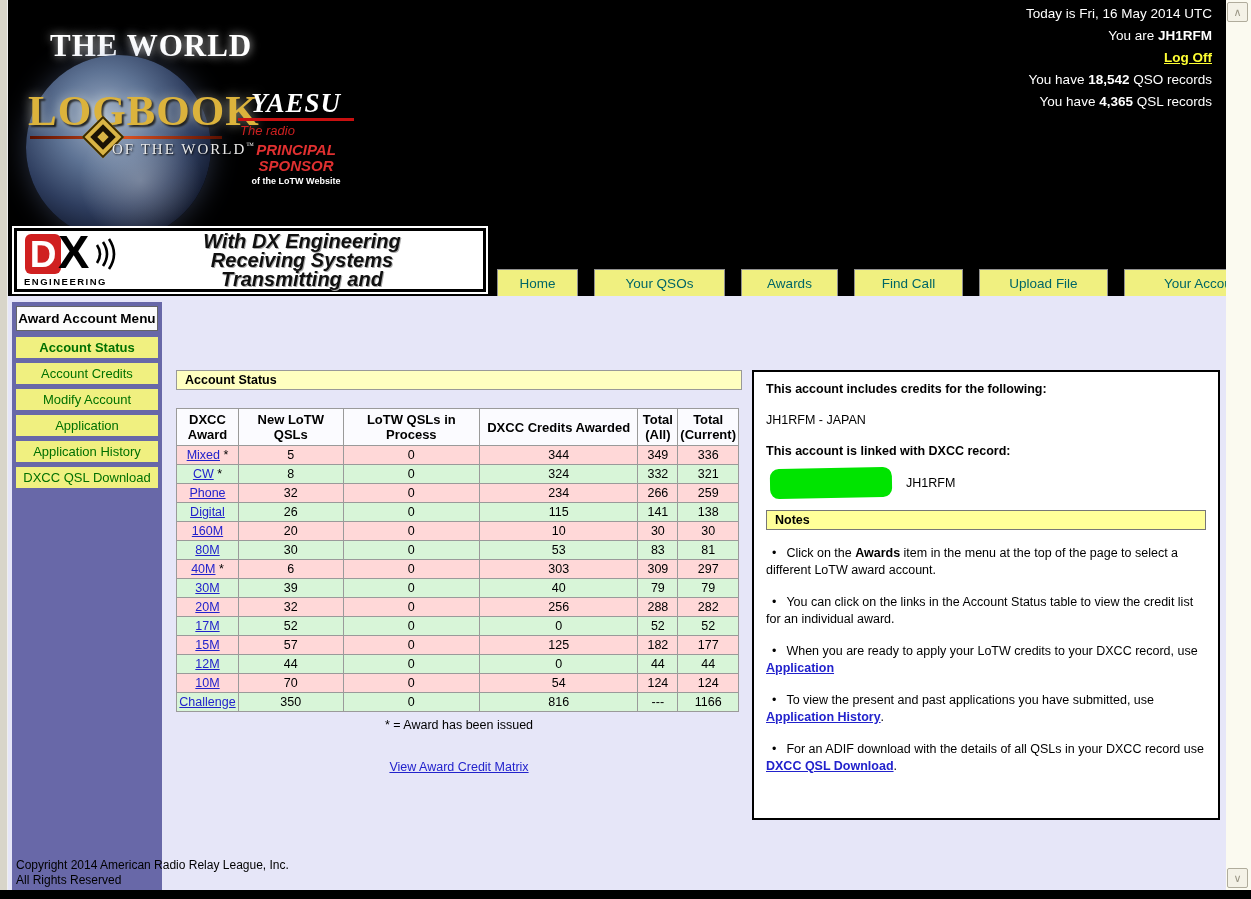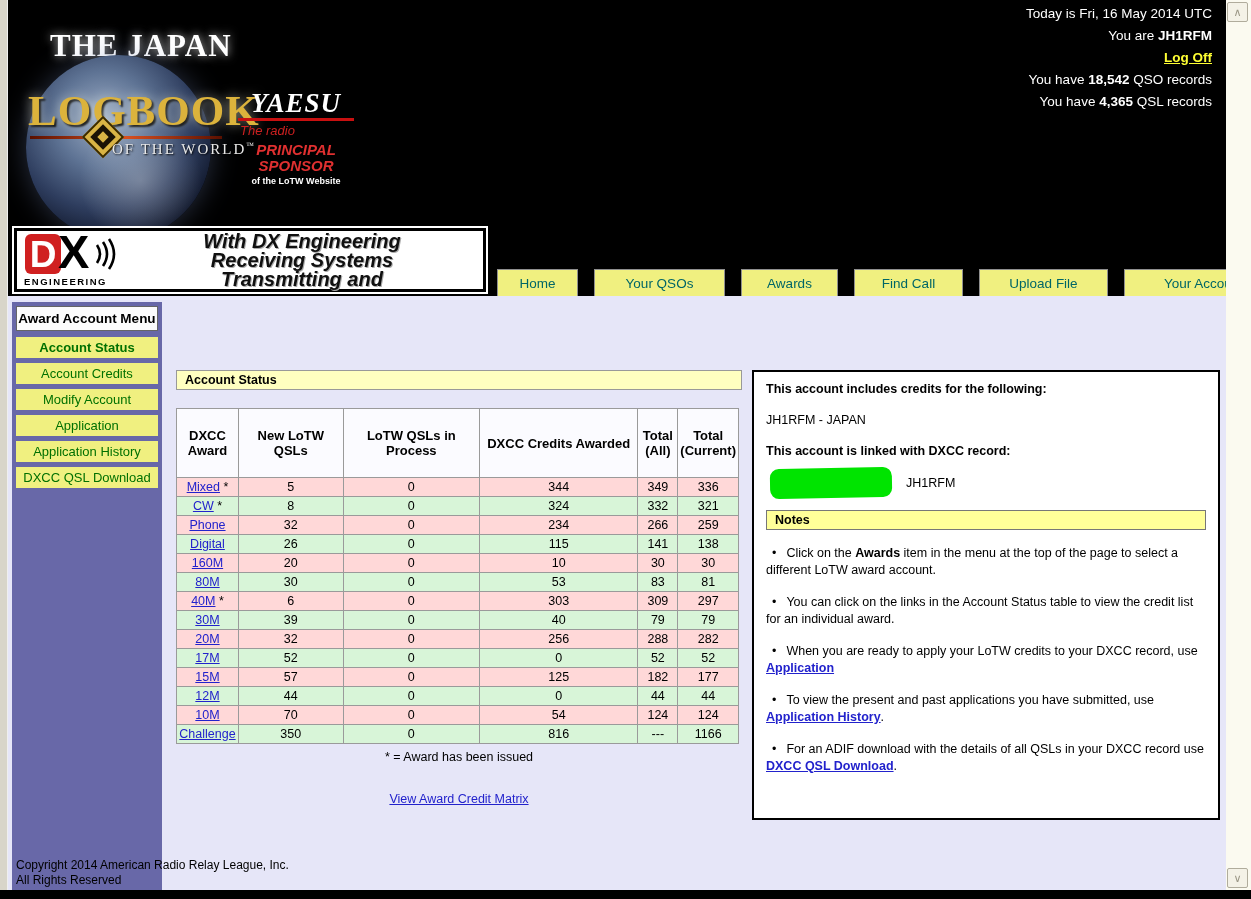--- a/index.html
+++ b/index.html
@@ -57,21 +57,21 @@
   .sidebar { position:absolute; left:4px; top:6px; width:150px; height:628px; background:#6868A8; padding:4px; }
   .menu-header { background:#FCFCFC; border:1px solid #666; text-align:center; font-weight:bold; font-size:13.5px; line-height:17px; padding:3px 0; color:#000; margin-bottom:6px; }
   .side-item { background:#F0F080; text-align:center; font-size:13px; line-height:21px; height:21px; color:#007000; margin-bottom:5px; cursor:pointer; }
   .side-item.active { font-weight:bold; }
 
   .page-title { position:absolute; left:168px; top:22px; width:1044px; height:26px; background:#E6E632; border:1px solid #909090; font-weight:bold; font-size:15px; line-height:24px; padding-left:10px; color:#000028; }
 
   .left-col { position:absolute; left:168px; top:74px; width:566px; }
   .section-bar { background:#FFFFC0; border:1px solid #999; font-weight:bold; font-size:12.5px; height:20px; line-height:18px; padding-left:8px; color:#000; }
   table.status { border-collapse:collapse; margin-top:18px; width:563px; }
-  table.status th { background:#FBFBFF; border:1px solid #9A9A9A; font-size:13px; padding:19px 2px; color:#000; }
+  table.status th { background:#FBFBFF; border:1px solid #9A9A9A; font-size:13px; padding:3px 2px; color:#000; }
   table.status td { border:1px solid #9A9A9A; text-align:center; padding:2px; height:17px; font-size:12.5px; color:#000; }
   tr.pink td { background:#FFD8D8; }
   tr.green td { background:#D8F5D8; }
   a.award-link { color:#2222CC; text-decoration:underline; cursor:pointer; }
   .footnote { text-align:center; font-size:12.5px; margin-top:6px; color:#000; }
   .matrix-link { display:block; text-align:center; margin-top:28px; color:#2222CC; text-decoration:underline; font-size:12.5px; cursor:pointer; }
 
   .right-col { position:absolute; left:744px; top:74px; width:468px; height:450px; background:#FFF; border:2px solid #000; padding:10px 12px; font-size:12.5px; color:#000; }
   .ip-heading { font-weight:bold; margin-bottom:17px; }
   .ip-value { margin-bottom:17px; }
@@ -85,21 +85,21 @@
   .footer-text { position:absolute; left:8px; top:562px; font-size:12px; line-height:15px; color:#000; }
 </style>
 </head>
 <body>
 
 <div class="left-strip"></div>
 
 <div class="win">
 
   <div class="header">
-    <div class="arrl-text">THE JAPAN</div>
+    <div class="arrl-text">THE WORLD</div>
     <div class="globe"></div>
     <div class="logbook">LOGBOOK</div>
     <div class="gold-line"></div>
     <div class="arrl-diamond"></div>
     <div class="of-world"><span>OF THE WORLD</span><sup>™</sup></div>
 
     <div class="yaesu">
       <div class="yaesu-brand">YAESU</div>
       <div class="yaesu-bar"></div>
       <div class="yaesu-tag">The radio</div>

